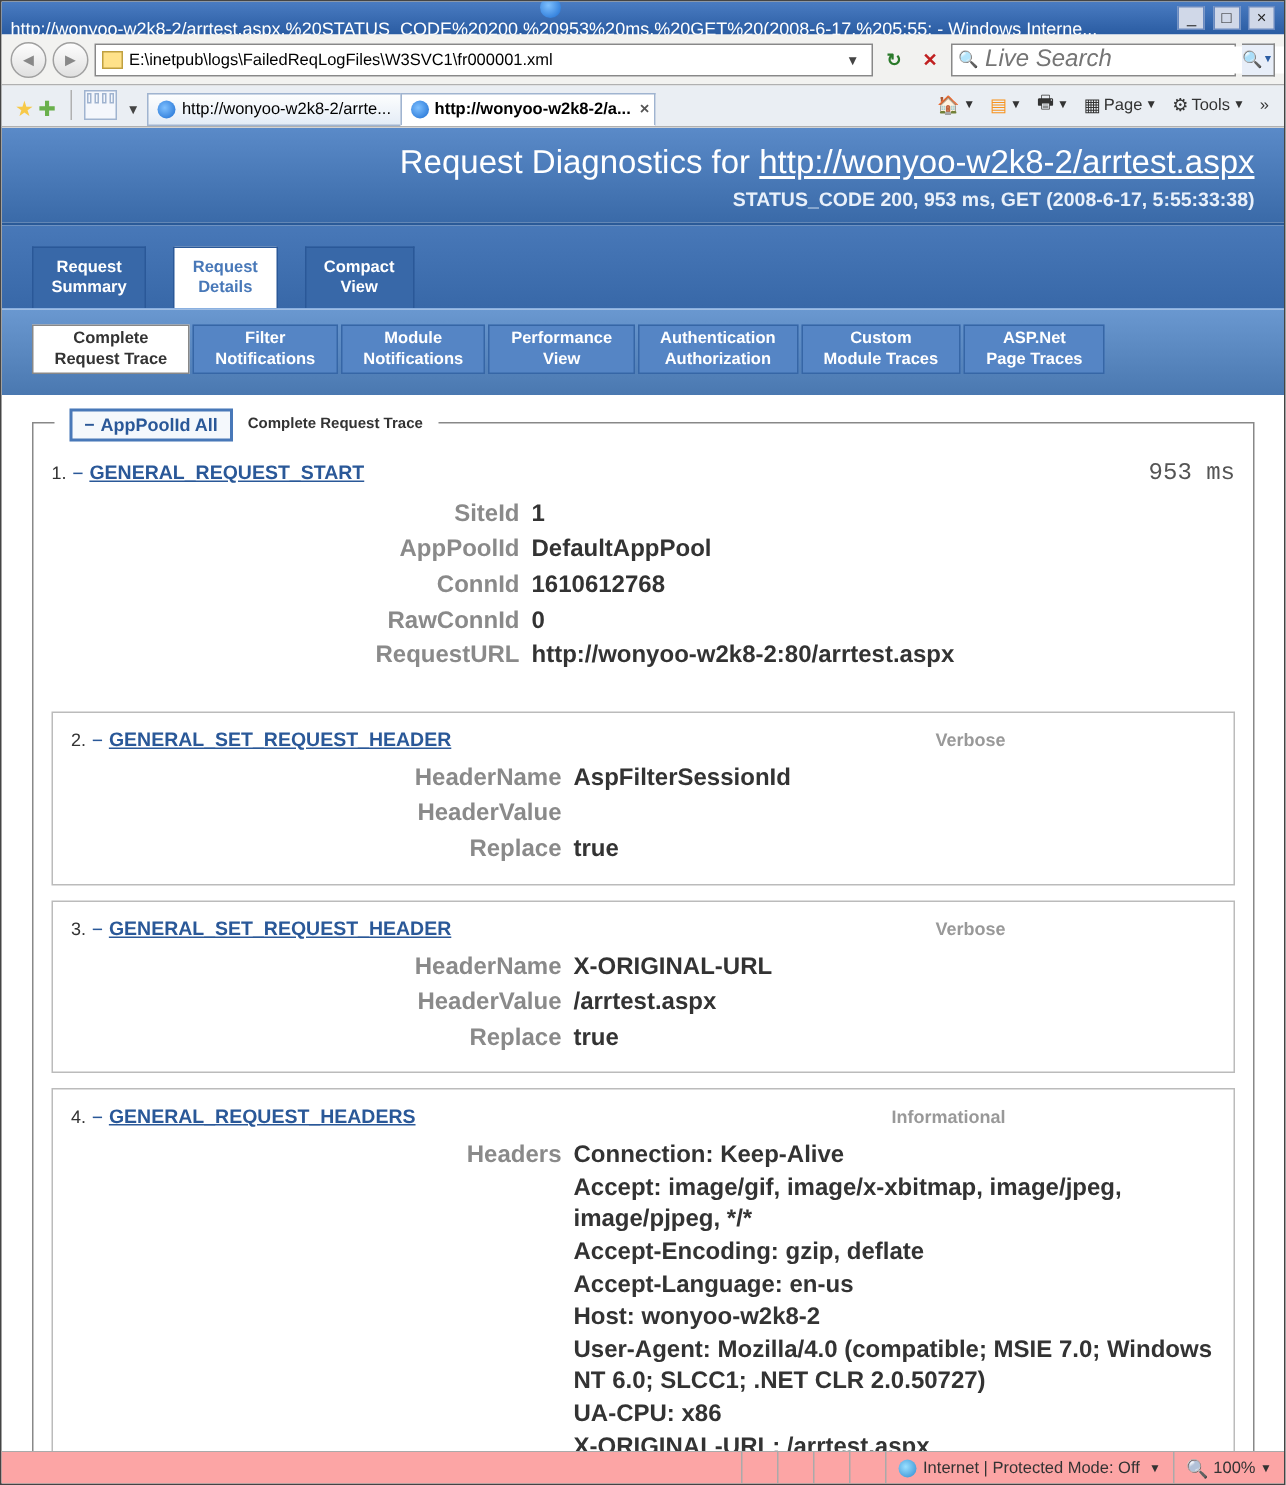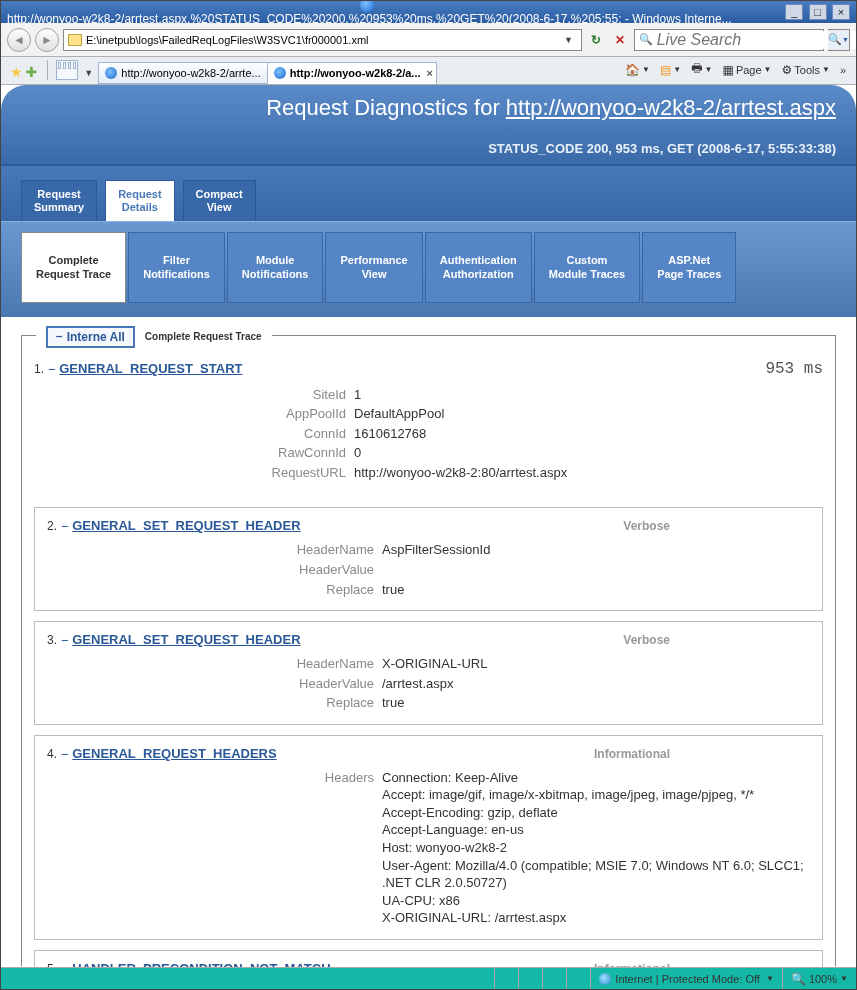--- a/index.html
+++ b/index.html
@@ -37,65 +37,65 @@
 .btab { height: 22px; border: 1px solid #a0b4d0; background: linear-gradient(#fdfefe,#e4ecf6); display: flex; align-items: center; padding: 0 6px; font-size: 11px; margin-right: -1px; max-width: 170px; overflow:hidden; white-space:nowrap;}
 .btab.active { background: #fff; border-bottom-color: #fff; font-weight: bold; }
 .btab .ie-sm { width:12px;height:12px; background: radial-gradient(circle at 40% 40%, #7ec0ff, #1a6bd0); border-radius:50%; margin-right:4px; flex-shrink:0;}
 .btab .close-t { margin-left:6px; font-weight:bold; color:#555;}
 .cmd-bar { margin-left: auto; margin-bottom: 4px; display: flex; gap: 2px; font-size: 11px; color:#333; align-items:center;}
 .cmd-bar .itm { display:flex; align-items:center; padding:0 4px; gap:2px;}
 .cmd-bar .ic { font-size:12px;}
 .cmd-bar .dd { font-size:8px;}
 
 
-.content-wrap { flex: 1; overflow: auto; background: #fff; position: relative; border-radius: 25px; }
+.content-wrap { flex: 1; overflow: auto; background: #fff; position: relative; }
 .content { padding: 0; }
 
 
 .diag-header { background: linear-gradient(#5a8ac8, #3a6aa8); color: #fff; padding: 10px 20px 8px; text-align: right; border-bottom:2px solid #2a5a98;}
 .diag-header h1 { font-size: 22px; font-weight: normal; }
 .diag-header h1 a { color: #fff; text-decoration: underline; }
-.diag-header .sub { font-size: 13px; font-weight: bold; margin-top: 20px; color:#e8f0fa;}
+.diag-header .sub { font-size: 13px; font-weight: bold; margin-top: 4px; color:#e8f0fa;}
 
 
 .main-tabs-wrap { background: linear-gradient(#4878b8, #3868a8); padding: 14px 20px 0; }
-.main-tabs { display: flex; gap: 8px; }
+.main-tabs { display: flex; gap: 18px; }
 .main-tab { background: #3868a8; color: #fff; font-size: 11px; font-weight: bold; text-align: center; padding: 7px 12px; border: 1px solid #2a5898; border-bottom: none; line-height:1.2; cursor:pointer;}
 .main-tab.active { background: #fff; color: #4878b8; }
 
 
 .sub-tabs-wrap { background: linear-gradient(#6a98d0, #4a78b0); padding: 10px 20px 14px; border-top:1px solid #8ab0e0;}
 .sub-tabs { display: flex; gap: 2px; }
-.sub-tab { background: #5585c5; color: #fff; font-size: 11px; font-weight: bold; text-align: center; padding: 21px 14px; border: 1px solid #3666a6; line-height:1.2; cursor:pointer;}
+.sub-tab { background: #5585c5; color: #fff; font-size: 11px; font-weight: bold; text-align: center; padding: 2px 14px; border: 1px solid #3666a6; line-height:1.2; cursor:pointer;}
 .sub-tab.active { background: #fff; color: #333; border-color:#888;}
 
 
 .trace-area { padding: 18px 20px; }
 .trace-fs { border: 1px solid #888; padding: 14px 12px; position: relative; }
 .trace-legend { position: absolute; top: -10px; left: 14px; background: #fff; padding: 0 10px; display: flex; align-items: center; gap: 10px; }
 .collapse-btn { border: 2px solid #4878b8; padding: 2px 8px; font-size: 12px; font-weight: bold; color: #2a5898; background:#f4f8fc; cursor:pointer; display:flex; align-items:center; gap:4px;}
 .collapse-btn .pm { font-family:monospace; font-size:11px;}
 .legend-title { font-size: 10px; font-weight: bold; color: #333; }
 
 .trace-event { border: 1px solid #bbb; padding: 10px 12px; margin-bottom: 10px; }
 .trace-event.first { border: none; padding-left: 0; padding-right: 0; margin-bottom: 14px;}
 .ev-head { display: flex; align-items: baseline; margin-bottom: 8px; }
 .ev-num { font-size: 12px; color:#333; margin-right: 4px; }
 .ev-toggle { color: #2a5898; font-family:monospace; font-size:12px; margin-right:4px;}
 .ev-name { font-size: 13px; font-weight: bold; color: #2a5898; text-decoration: underline; cursor:pointer;}
 .ev-level { margin-left: auto; font-size: 12px; font-weight: bold; color: #999; font-family: Verdana, sans-serif; padding-right: 140px;}
 .ev-time { margin-left: auto; font-size: 16px; color: #555; font-family: 'Courier New', monospace; }
-.ev-props { font-size: 13px; font-family: Verdana, sans-serif; }
+.ev-props { font-size: 16px; font-family: Verdana, sans-serif; font-weight: bold; }
 .ev-row { display: flex; margin-bottom: 2px; line-height:1.35; }
 .ev-key { width: 335px; text-align: right; color: #8a8a8a; padding-right: 8px; flex-shrink:0;}
 .trace-event.first .ev-key { width: 320px; }
 .ev-val { flex: 1; color: #333; }
 
 
-.status-bar { background: #14b8a6; border-top: 1px solid #aaa; height: 22px; display: flex; align-items: center; font-size: 11px; color:#333; }
+.status-bar { background: #fca5a5; border-top: 1px solid #aaa; height: 22px; display: flex; align-items: center; font-size: 11px; color:#333; }
 .status-seg { border-left: 1px solid #aaa; height: 100%; display:flex; align-items:center; padding: 0 8px; }
 .status-first { flex: 1; border-left: none;}
 .status-seg.small { width: 24px; padding:0;}
 .status-internet .globe { width:12px; height:12px; border-radius:50%; background: radial-gradient(circle at 40% 40%, #9be0ff, #2a88d0); margin-right:4px;}
 .zoom-ic { font-size:12px; margin-right:3px;}
 
 
 .content-wrap::-webkit-scrollbar { width: 18px; }
 .content-wrap::-webkit-scrollbar-track { background: #f0f0ee; border-left:1px solid #ccc;}
 .content-wrap::-webkit-scrollbar-thumb { background: #d0d4da; border:1px solid #aaa;}
@@ -211,21 +211,21 @@
           <div class="sub-tab">Custom<br>Module Traces</div>
           <div class="sub-tab">ASP.Net<br>Page Traces</div>
         </div>
   </div>
 
   <div class="trace-area">
     <div class="trace-fs">
       <div class="trace-legend">
         <div class="collapse-btn">
               <span class="pm">−</span>
-              <span>Interne All</span>
+              <span>AppPoolId All</span>
             </div>
         <span class="legend-title">Complete Request Trace</span>
       </div>
       <div id="events">
             <div class="trace-event first">
               <div class="ev-head">
                 <span class="ev-num">1.</span>
                 <span class="ev-toggle">−</span>
                 <span class="ev-name">GENERAL_REQUEST_START</span>
                 <span class="ev-time">953 ms</span>

